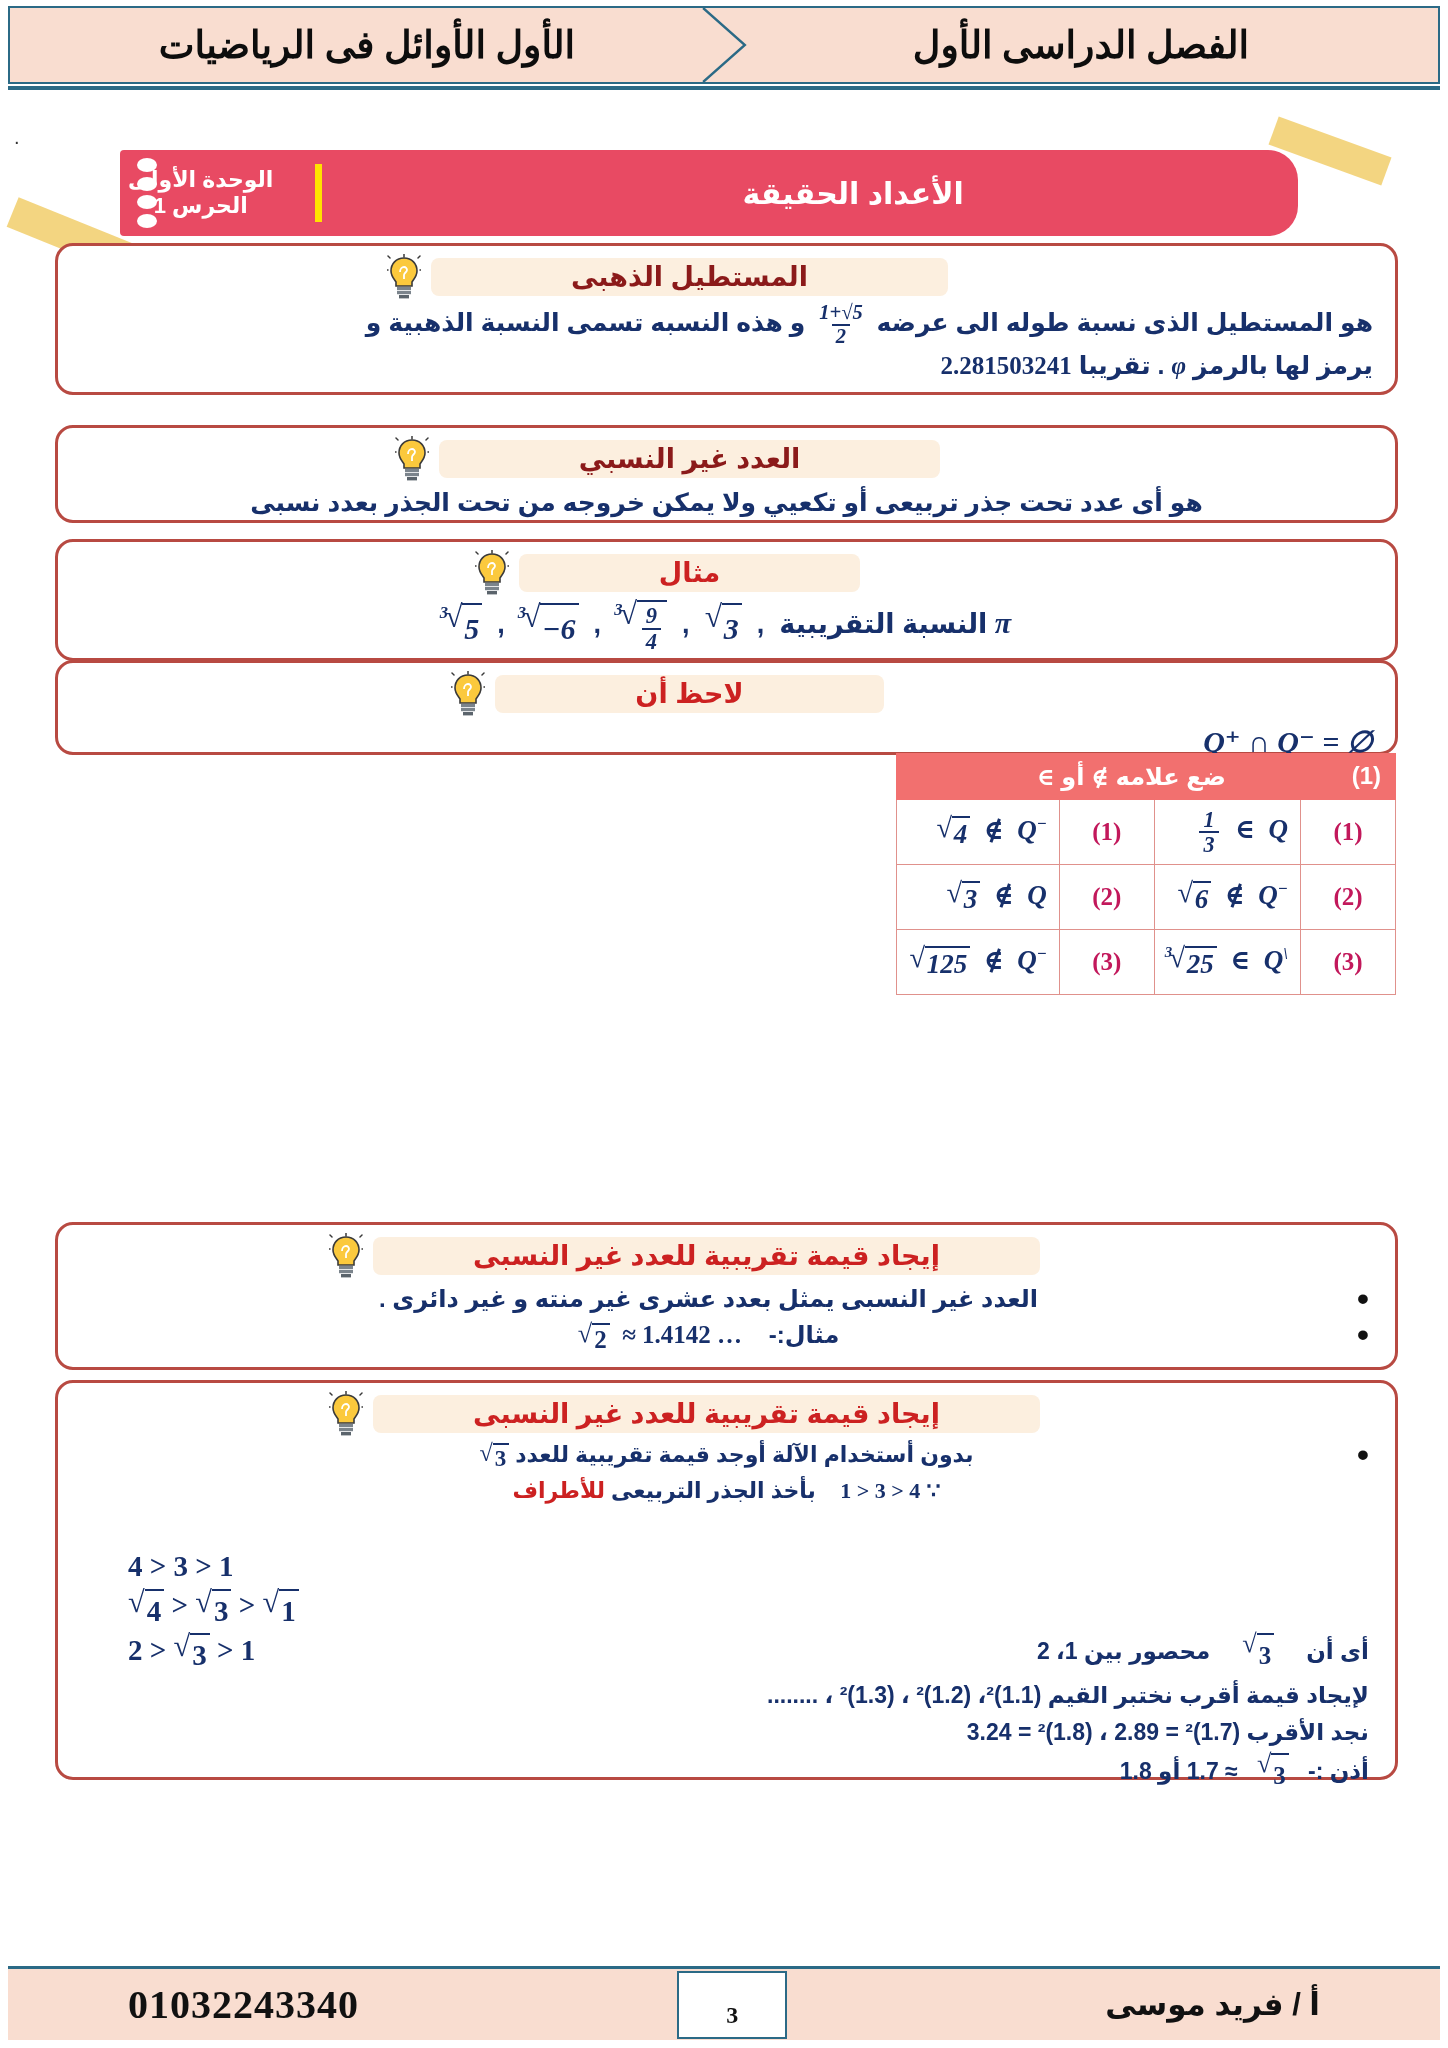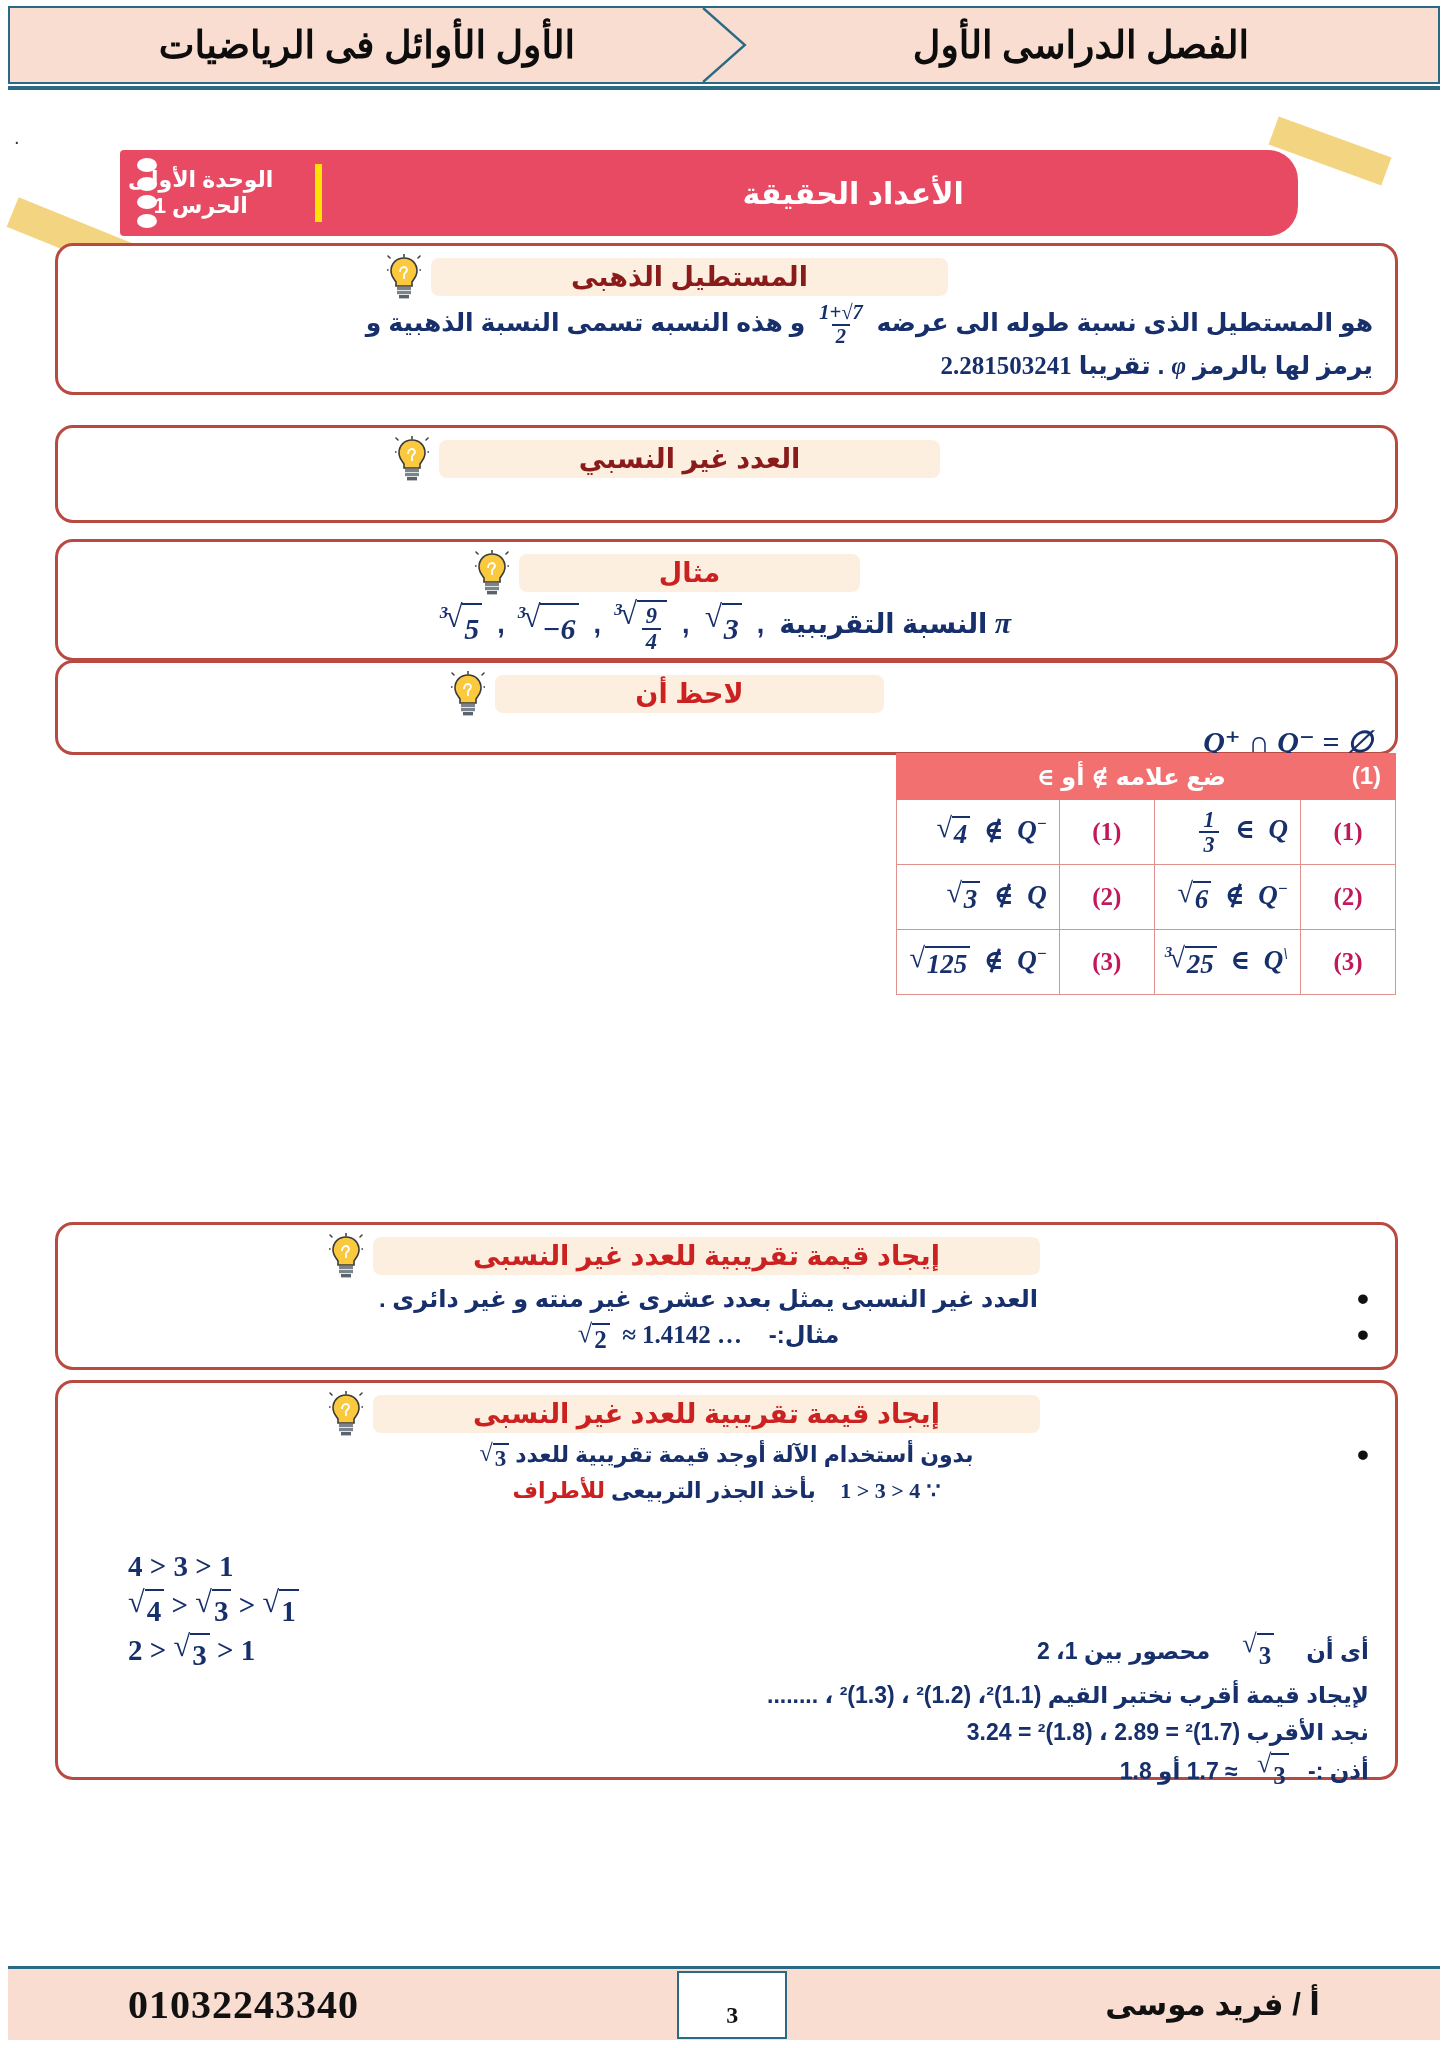--- a/index.html
+++ b/index.html
@@ -412,21 +412,21 @@
           <line x1="31" y1="4" x2="33" y2="2"></line>
           <line x1="1" y1="16" x2="-1" y2="16"></line>
           <line x1="33" y1="16" x2="35" y2="16"></line>
         </g>
       </svg>
     </span>
   </div>
   <div class="card-body">
     <span>هو المستطيل الذى نسبة طوله الى عرضه</span>
     <span class="frac mathtext">
-      <span class="num">1+√7</span>
+      <span class="num">1+√5</span>
       <span class="den">2</span>
     </span>
     <span>و هذه النسبه تسمى النسبة الذهبية و</span>
     <br>
     <span>يرمز لها بالرمز</span>
     <span class="mathtext">φ</span>
     <span>. تقريبا</span>
     <span class="mathtext" style="font-style:normal">2.281503241</span>
   </div>
 </div>
@@ -444,20 +444,21 @@
         <g stroke="#3a3a3a" stroke-width="1.5" stroke-linecap="round">
           <line x1="17" y1="0" x2="17" y2="3"></line>
             <line x1="3" y1="4" x2="1" y2="2"></line>
           <line x1="31" y1="4" x2="33" y2="2"></line>
             <line x1="1" y1="16" x2="-1" y2="16"></line>
           <line x1="33" y1="16" x2="35" y2="16"></line>
         </g>
       </svg>
     </span>
   </div>
+  <div class="card-body" style="text-align:center;">هو أى عدد تحت جذر تربيعى أو تكعيي ولا يمكن خروجه من تحت الجذر بعدد نسبى</div>
 </div>
 
 <div class="card" style="top:530px; height:122px;margin-top:9px;">
   <div class="card-head">
     <span class="card-title-pill red">مثال</span>
     <span class="bulb">
       <svg viewBox="0 0 34 46" width="34" height="46">
         <path d="M17 4 C9 4 4 10 4 17 c0 5 3 8 5 11 l0 4 l16 0 l0 -4 c2 -3 5 -6 5 -11 C30 10 25 4 17 4 z" fill="#fbc93d" stroke="#3a3a3a" stroke-width="1.6"></path>
         <path d="M13 18 c0 -3 2 -5 4 -5 c2 0 3 2 3 3 c0 2 -3 3 -3 5 l0 4" fill="none" stroke="#ffffff" stroke-width="1.8"></path>
         <rect x="10" y="33" width="14" height="3.2" fill="#7b848c"></rect>

